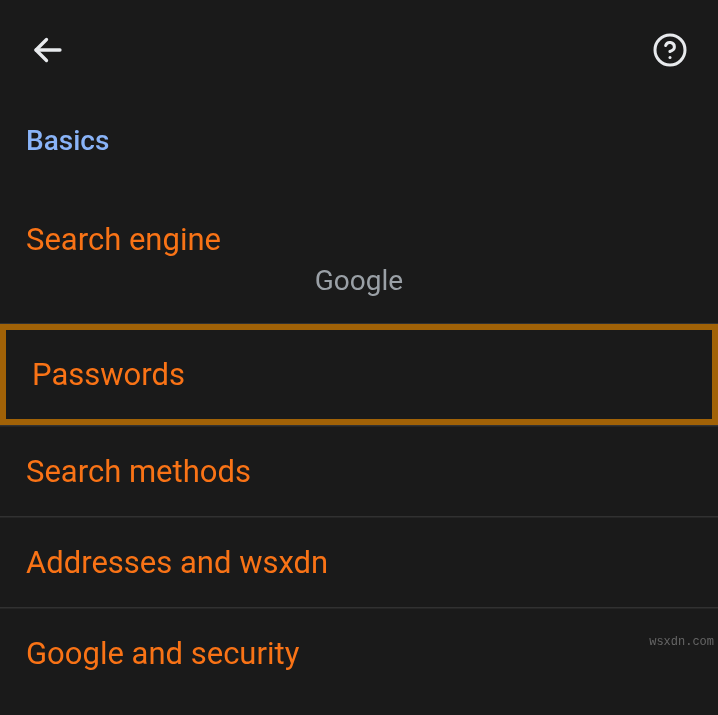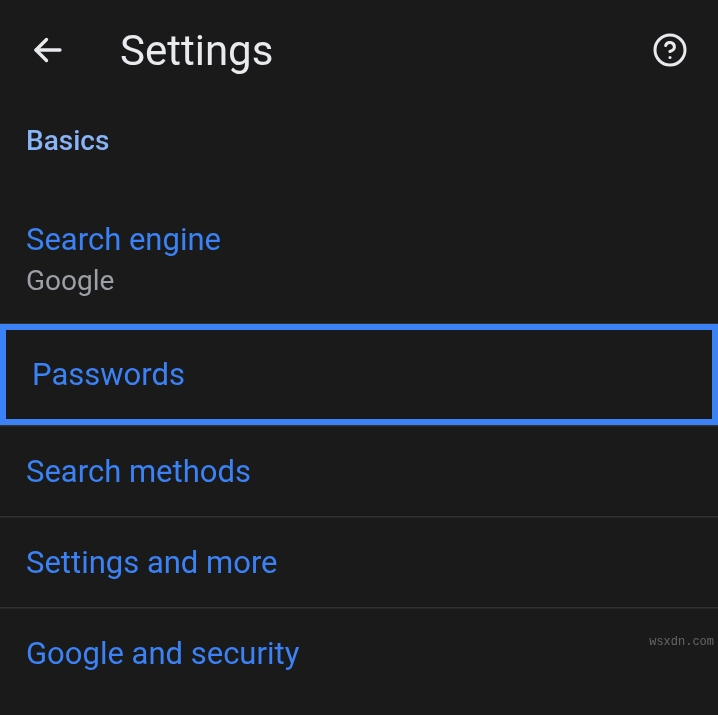--- a/index.html
+++ b/index.html
@@ -57,30 +57,31 @@
       padding: 26px 26px;
       border-top: 1px solid rgba(255,255,255,0.05);
       cursor: pointer;
     }
     .list-item.first {
       border-top: none;
       padding-top: 48px;
     }
     .item-title {
       font-size: 31px;
-      color: #3b82f6;
+      color: #f97316;
       font-weight: 400;
     }
     .item-subtitle {
       font-size: 28px;
       color: #9aa0a6;
       margin-top: 6px;
+      text-align: center;
     }
     .highlight-box {
-      border: 6px solid #3b82f6;
+      border: 6px solid #a16207;
       position: relative;
     }
     .divider {
       height: 1px;
       background: rgba(255,255,255,0.1);
     }
     .watermark {
       position: absolute;
       right: 4px;
       bottom: 66px;
@@ -93,21 +94,20 @@
 </head>
 <body>
 
 <div class="header">
   <div class="back-btn">
     <svg width="36" height="36" viewBox="0 0 24 24" fill="none" stroke="currentColor" stroke-width="2.2" stroke-linecap="round" stroke-linejoin="round">
       <line x1="20" y1="12" x2="4" y2="12"></line>
       <polyline points="11 5 4 12 11 19"></polyline>
     </svg>
   </div>
-  <div class="title">Settings</div>
   <div class="help-btn">
     <svg width="36" height="36" viewBox="0 0 24 24" fill="none" stroke="currentColor" stroke-width="2" stroke-linecap="round" stroke-linejoin="round">
       <circle cx="12" cy="12" r="10"></circle>
       <path d="M9.1 9a3 3 0 0 1 5.82 1c0 2-3 3-3 3"></path>
       <line x1="12" y1="17" x2="12" y2="17.01"></line>
     </svg>
   </div>
 </div>
 
 <div class="section-header">Basics</div>
@@ -125,21 +125,21 @@
 
 <div class="divider"></div>
 
 <div class="list-item">
   <div class="item-title">Search methods</div>
 </div>
 
 <div class="divider"></div>
 
 <div class="list-item">
-  <div class="item-title">Settings and more</div>
+  <div class="item-title">Addresses and wsxdn</div>
 </div>
 
 <div class="divider"></div>
 
 <div class="list-item">
   <div class="item-title">Google and security</div>
 </div>
 
 <div class="watermark">wsxdn.com</div>
 

